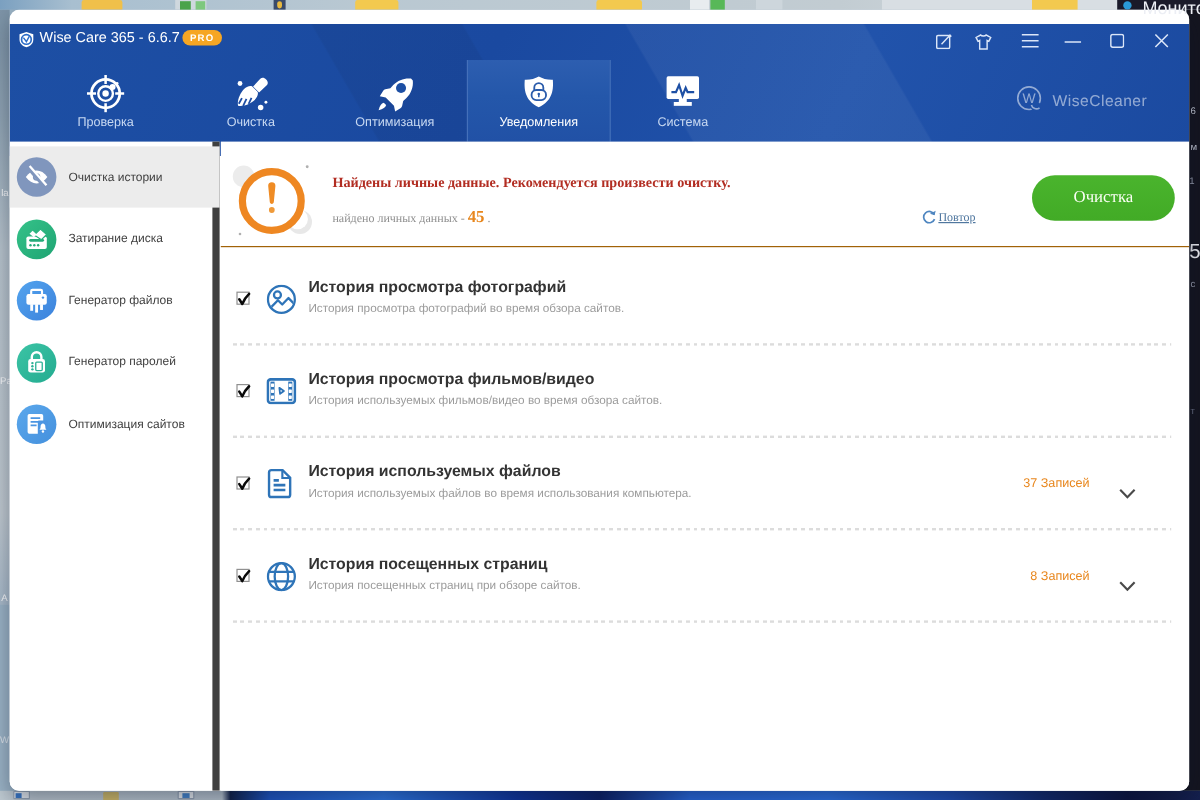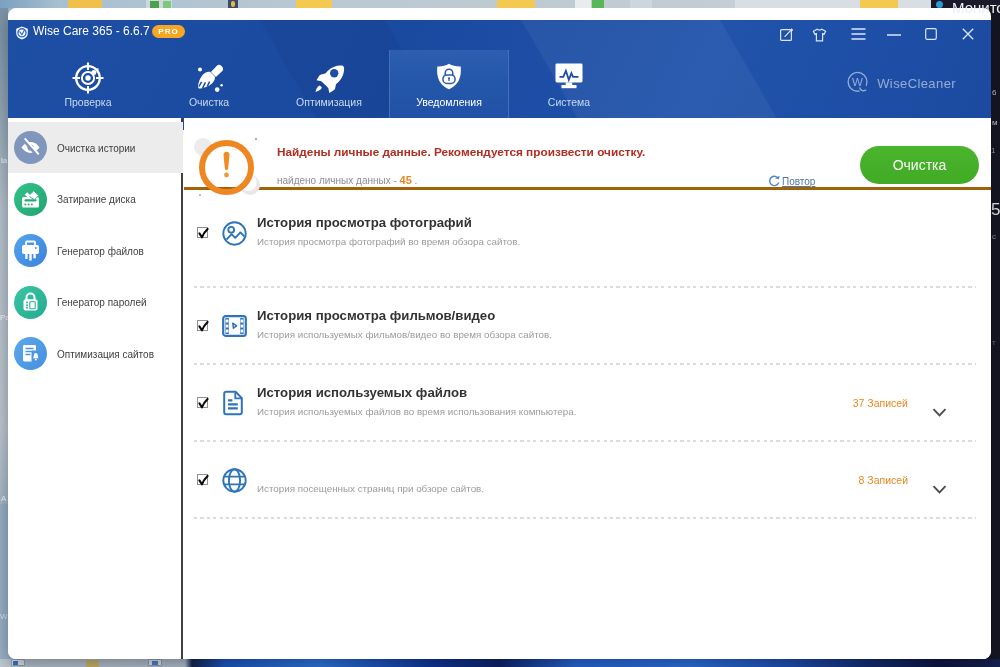--- a/index.html
+++ b/index.html
@@ -39,33 +39,33 @@
 .tab .lbl { position:absolute; left:0; bottom:10px; width:100%; color:#c8d9f2; font-size:10.5px; }
 #tab4 { background:linear-gradient(180deg,#2d5eb0 0,#2457aa 45%,#2151a6 100%);
   border-left:1px solid #4470ba; border-right:1px solid #4470ba; }
 #tab4 .lbl { color:#fff; }
 .tab svg { position:absolute; left:50%; top:12px; transform:translateX(-50%); }
 #logo { position:absolute; right:35px; top:63px; opacity:.52; color:#fff; display:flex; align-items:center; }
 #logo span { font-size:13px; font-weight:300; letter-spacing:.4px; margin-left:7px; }
 
 
 #side { position:absolute; left:0; top:110px; width:175px; height:541px; background:#fff;
-  border-right:2px solid #404040; }
+  border-right:6px solid #404040; }
 .sitem { position:absolute; left:0; width:175px; height:51px; }
 .sitem.sel { background:#ececec; }
 .scirc { position:absolute; left:6px; top:9px; width:33px; height:33px; border-radius:50%; }
 .sitem .stxt { position:absolute; left:49px; top:50%; transform:translateY(-50%);
   font-size:10px; color:#3f3f3f; }
 
 
 #content { position:absolute; left:176px; top:110px; width:807px; height:541px; background:#fff; }
-#chead { position:absolute; left:0; top:0; width:100%; height:72px; border-bottom:3px solid #a16207; }
+#chead { position:absolute; left:0; top:0; width:100%; height:88px; border-bottom:1px solid #a16207;font-family:Liberation Serif, serif; }
 #redline { position:absolute; left:93px; top:27px; font-size:11.8px; font-weight:bold; color:#b22d22; }
 #grayline { position:absolute; left:93px; top:56px; font-size:10px; color:#8f8f8f; }
-#grayline b { color:#e8871e; font-size:11px; }
+#grayline b { color:#e8871e; font-size:14px; }
 #repeat { position:absolute; left:598px; top:58px; font-size:10px; color:#50779f; text-decoration:underline; }
 #btn-clean { position:absolute; left:676px; top:28px; width:119px; height:38px; border-radius:19px;
   background:linear-gradient(180deg,#4ab42d 0,#42ab26 100%); color:#fbfff5; font-size:14px;
   text-align:center; line-height:38px; }
 
 .litem { position:absolute; left:0; width:100%; height:77px; }
 .lsep { position:absolute; left:10px; right:15px; top:-5px; height:1.5px; background:repeating-linear-gradient(90deg,#dcdcdc 0 3.2px,rgba(0,0,0,0) 3.2px 6.4px); }
 .cbx { position:absolute; left:13px; top:29px; width:11px; height:11px; border:1px solid #909090; background:#fff; }
 .cbx svg { position:absolute; left:-1px; top:-1px; }
 .lico { position:absolute; left:38px; top:9px; }
@@ -294,21 +294,21 @@
       <div id="redline">Найдены личные данные. Рекомендуется произвести очистку.</div>
       <div id="grayline">найдено личных данных - <b>45</b> .</div>
       <svg style="position:absolute;left:584px;top:57px" width="12" height="12" viewBox="0 0 12 12">
         <path d="M10.6 3.8 A4.7 4.7 0 1 0 10.8 7.6" fill="none" stroke="#4f86c0" stroke-width="1.4"></path>
         <path d="M7.2 3.6 l4 .5 .3 -3.8z" fill="#4f86c0" transform="rotate(10 9.5 2)"></path>
       </svg>
       <div id="repeat">Повтор</div>
       <div id="btn-clean">Очистка</div>
     </div>
 
-    <div class="litem" style="top:80px">
+    <div class="litem" style="top:96px">
       <div class="cbx">
           <svg width="13" height="13" viewBox="0 0 13 13">
             <path d="M2.4 6.4 L4.9 10.3 C5.9 7.6 7.8 4.6 10.6 1.9" fill="none" stroke="#0a0a0a" stroke-width="2.1" stroke-linecap="round" stroke-linejoin="round"></path>
           </svg>
         </div>
       <div class="lico" style="top:22.5px"><svg width="25" height="25" viewBox="0 0 25 25">
   <circle cx="12.5" cy="12.5" r="11.2" fill="none" stroke="#2e74b8" stroke-width="1.9"></circle>
   <circle cx="9.2" cy="8.8" r="2.9" fill="none" stroke="#2e74b8" stroke-width="1.9"></circle>
   <path d="M3.2 19.8 L9.6 13.2 13.2 16.8 18.4 11.4 23 16" fill="none" stroke="#2e74b8" stroke-width="1.9" stroke-linejoin="round" clip-path="url(#c1)"></path>
   <clipPath id="c1">
@@ -368,20 +368,21 @@
             <path d="M2.4 6.4 L4.9 10.3 C5.9 7.6 7.8 4.6 10.6 1.9" fill="none" stroke="#0a0a0a" stroke-width="2.1" stroke-linecap="round" stroke-linejoin="round"></path>
           </svg>
         </div>
       <div class="lico" style="top:22.5px"><svg width="25" height="25" viewBox="0 0 25 25">
   <g fill="none" stroke="#2e74b8" stroke-width="1.9">
     <circle cx="12.5" cy="12.5" r="11.2"></circle>
     <ellipse cx="12.5" cy="12.5" rx="5.6" ry="11.2"></ellipse>
     <path d="M2 8.6h21 M2 16.4h21"></path>
   </g>
 </svg></div>
+      <div class="ltitle">История посещенных страниц</div>
       <div class="lsub">История посещенных страниц при обзоре сайтов.</div>
       <div class="lrec">8 Записей</div>
       <div class="lchev"><svg width="15" height="9" viewBox="0 0 15 9">
             <path d="M1.5 1.2 L7.5 7.4 13.5 1.2" fill="none" stroke="#4a4a4a" stroke-width="1.8"></path>
           </svg></div>
     </div>
     <div class="litem" style="top:404px;height:2px">
         <div class="lsep"></div>
       </div>
   </div>

